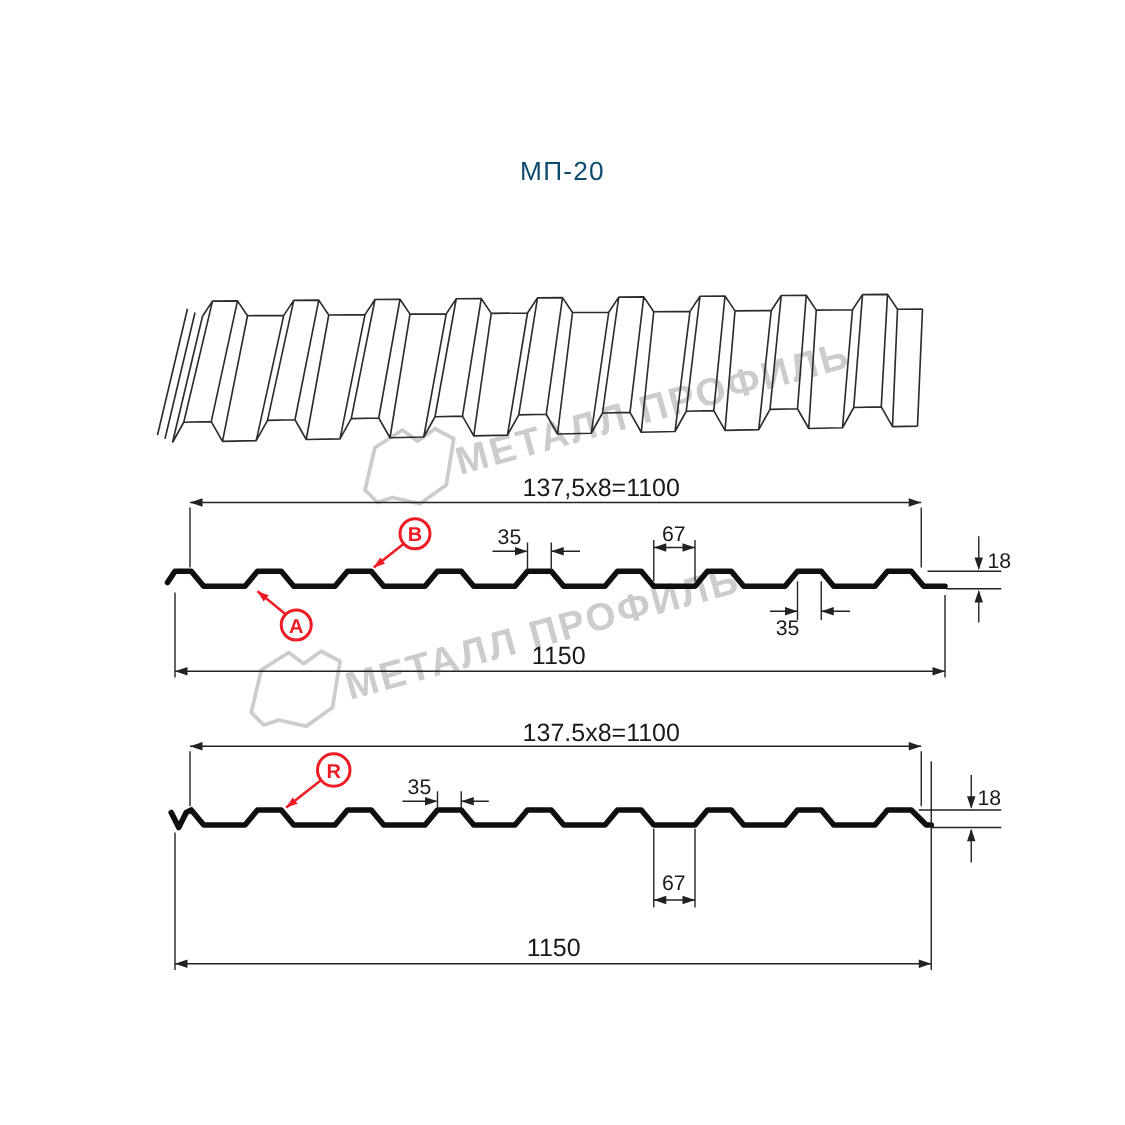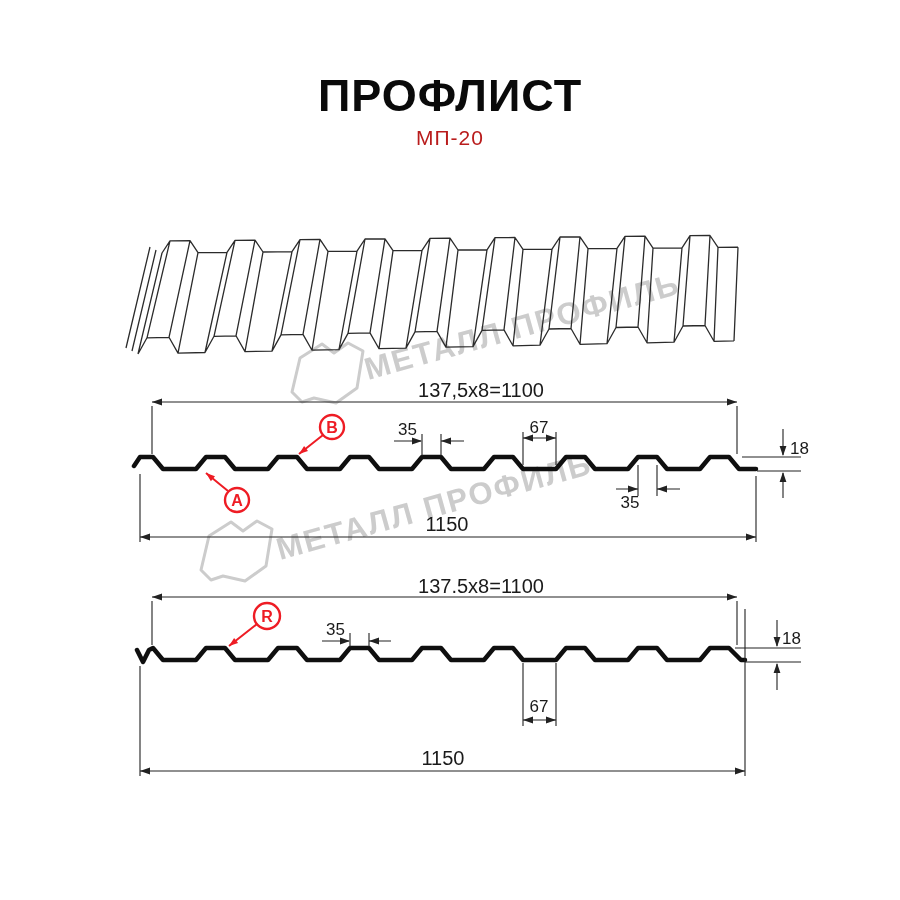--- a/index.html
+++ b/index.html
@@ -2,21 +2,21 @@
 <html><head>
 <meta charset="utf-8">
 <style>
   html,body{margin:0;padding:0;}
   body{width:900px;height:900px;background:#ffffff;position:relative;overflow:hidden;
        font-family:"Liberation Sans", sans-serif;}
   .stage{position:absolute;left:0;top:0;width:900px;height:900px;}
   .title{position:absolute;left:0;right:0;top:70px;text-align:center;
          font-size:45px;font-weight:800;letter-spacing:1px;color:#0a0a0a;}
   .subtitle{position:absolute;left:0;right:0;top:126px;text-align:center;
-         font-size:21px;font-weight:500;letter-spacing:1px;color:#b91c1c;}
+         font-size:21px;font-weight:500;letter-spacing:1px;color:#0c4a6e;}
   .footer{position:absolute;left:0;right:0;top:792px;text-align:center;
          font-size:20px;font-weight:600;letter-spacing:0.4px;color:#161616;}
   svg{position:absolute;left:0;top:0;}
   .thick{fill:none;stroke:#0f0f0f;stroke-width:4.5;stroke-linejoin:round;stroke-linecap:round;}
   .thin{fill:none;stroke:#222;stroke-width:1.1;}
   .arrfill{fill:#222;stroke:none;}
   .sheet{fill:none;stroke:#2b2b2b;stroke-width:1.3;stroke-linejoin:round;}
   .wm{stroke:#cccccc;fill:none;stroke-width:3;stroke-linejoin:round;}
   .wmtext{fill:#cccccc;font-size:31px;font-weight:700;letter-spacing:2px;}
   .dimtext{fill:#1a1a1a;font-size:17px;}
@@ -24,21 +24,20 @@
   .redln{fill:none;stroke:#ee1c24;stroke-width:2;}
   .redcirc{fill:none;stroke:#ee1c24;stroke-width:2.4;}
   .redhead{fill:#ee1c24;stroke:none;}
   .redletter{fill:#ee1c24;font-size:16px;font-weight:700;text-anchor:middle;}
 </style>
 </head>
 <body>
 
 <div class="stage">
 
-  <div class="title">ПРОФЛИСТ</div>
   <div class="subtitle">МП-20</div>
 
   <svg width="900" height="900" viewBox="0 0 900 900">
 
     <g>
       <polygon class="wm" points="4,52 12,18 34,4 46,13 60,3 75,11 69,48 48,63 26,58 14,62" transform="translate(288,340)"></polygon>
       <text class="wmtext" transform="translate(368,380) rotate(-15.5)">МЕТАЛЛ ПРОФИЛЬ</text>
     </g>
 
     <g>

